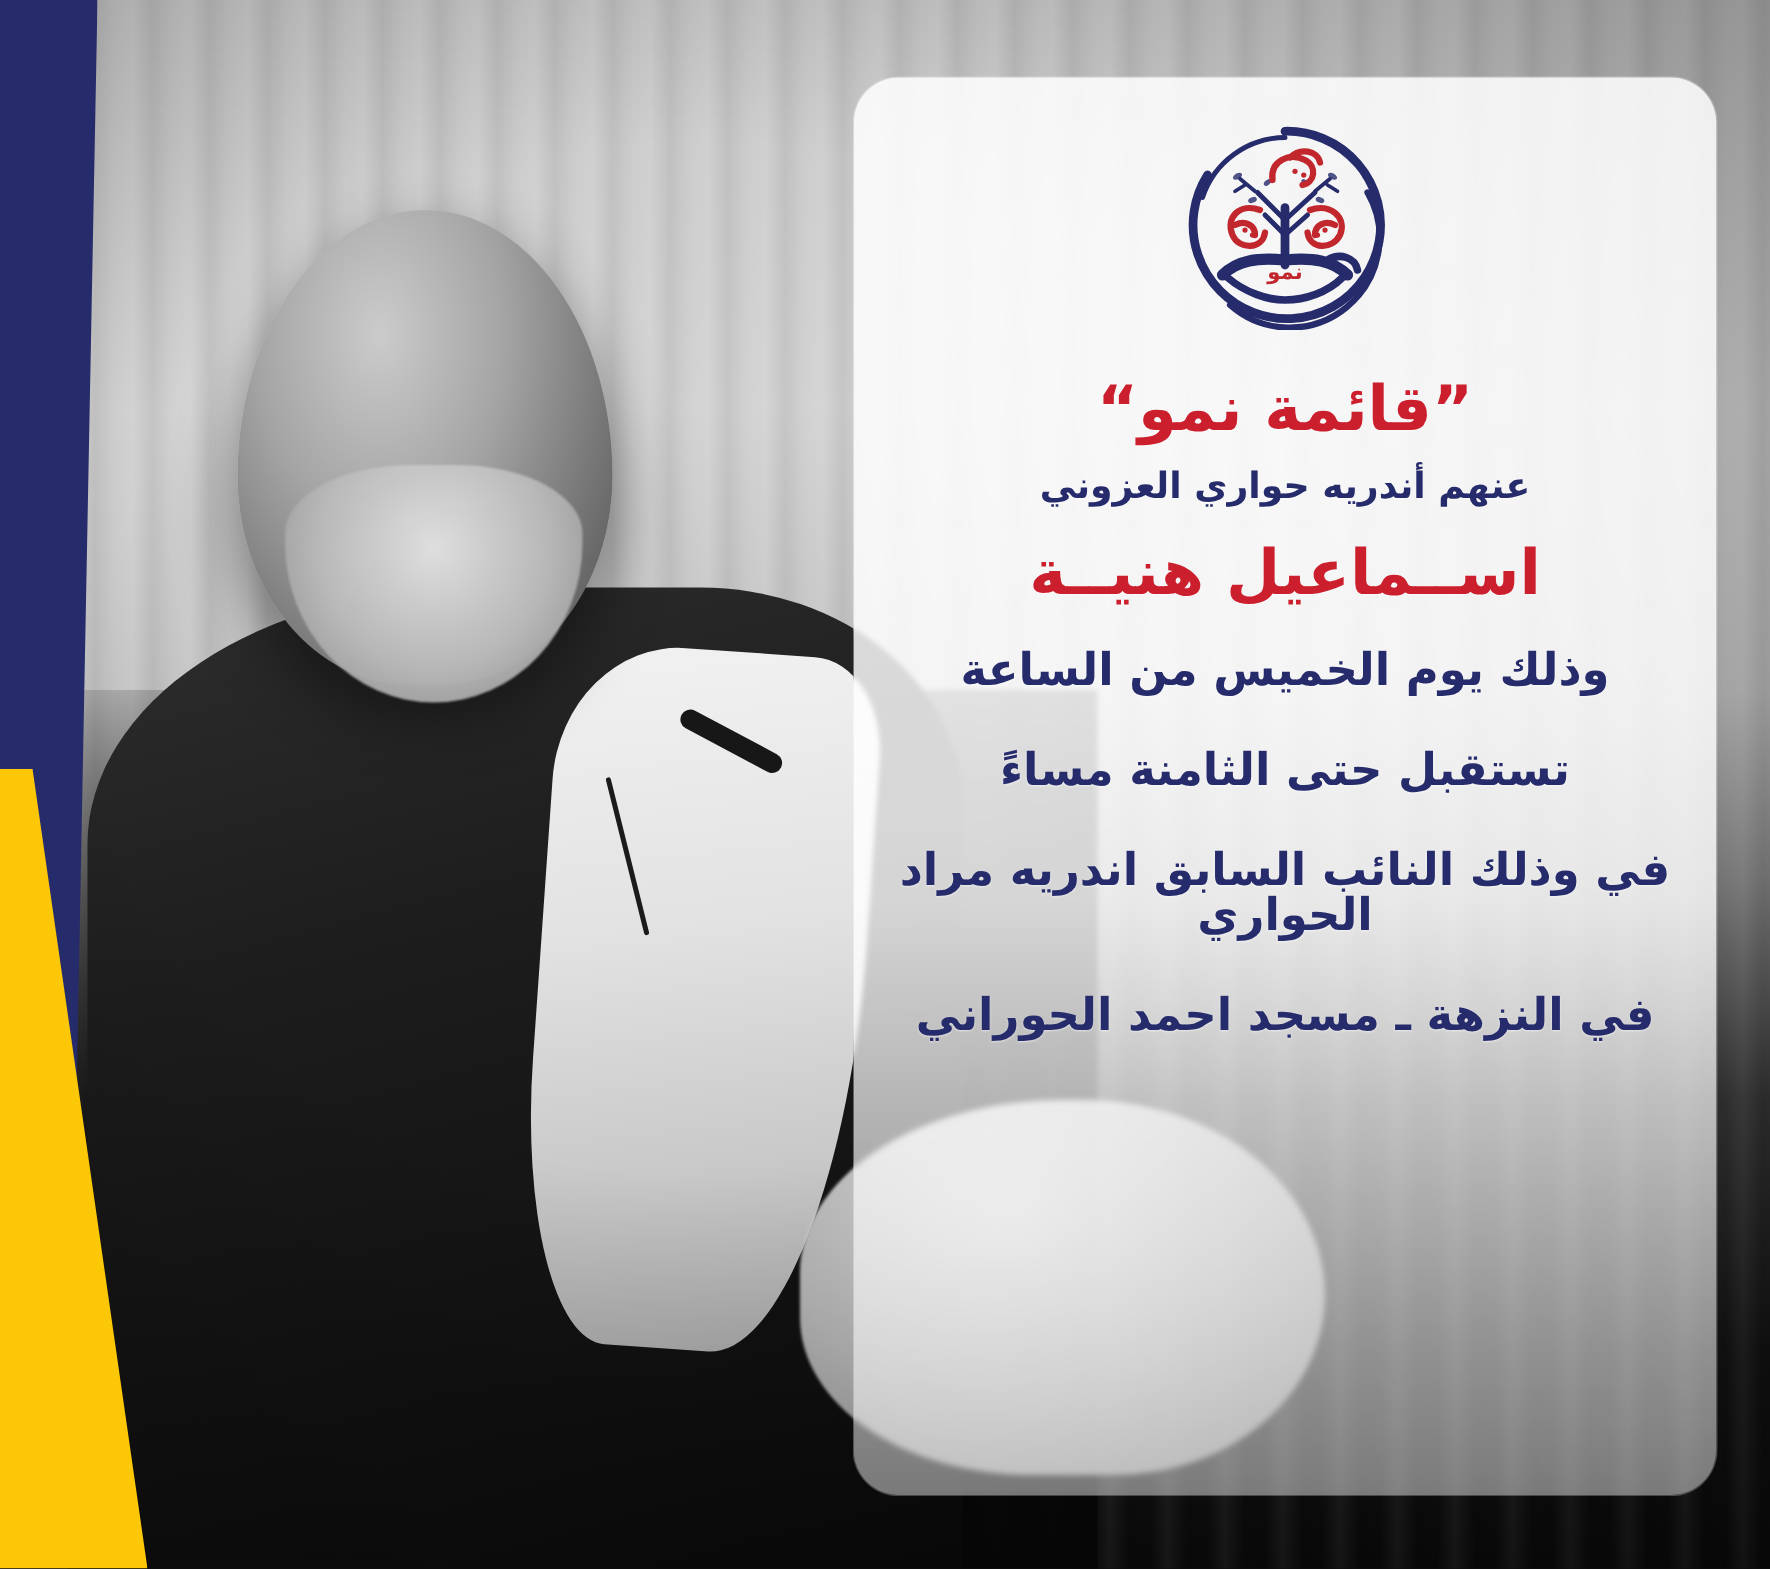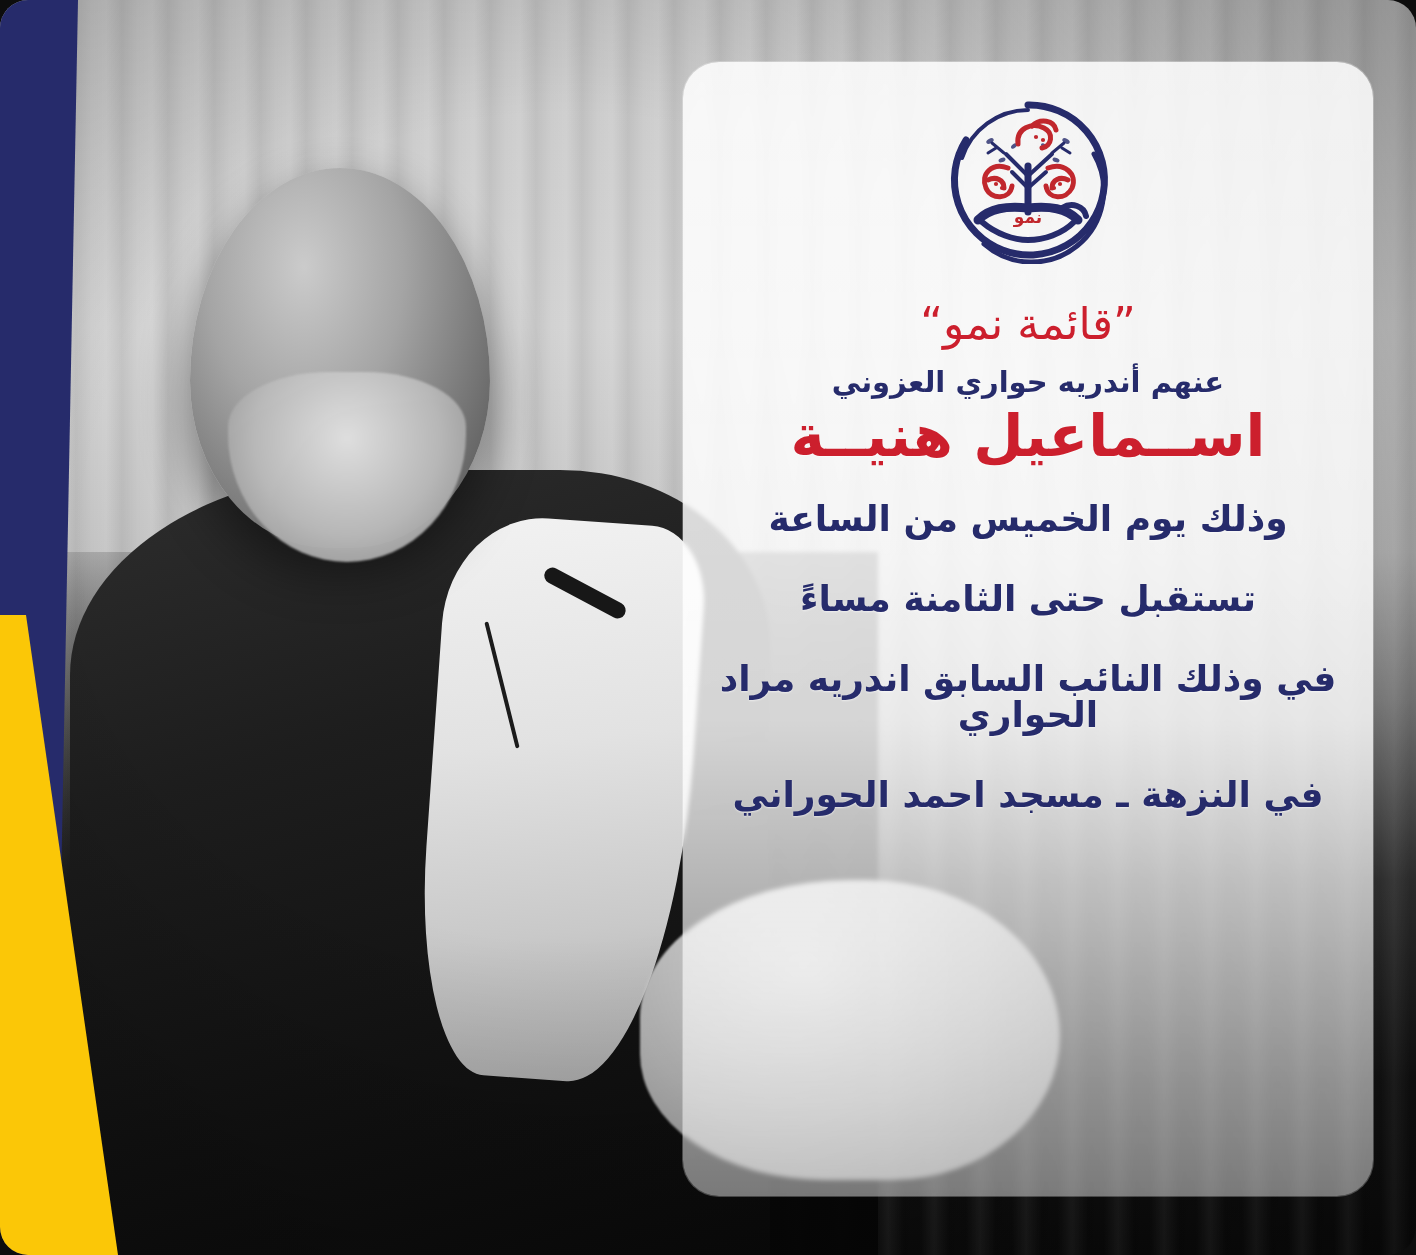--- a/index.html
+++ b/index.html
@@ -6,21 +6,20 @@
   html,body{margin:0;padding:0;background:#0d0d0d;}
   *{box-sizing:border-box;}
 
   .poster{
     position:relative;
     width:1416px;
     height:1255px;
     overflow:hidden;
     background:#111;
     font-family:"DejaVu Sans","Liberation Sans",sans-serif;
-    border-radius:28px;
   }
 
   
   .photo{
     position:absolute; inset:0;
     background:
       
       repeating-linear-gradient(90deg,
         rgba(255,255,255,0.00) 0px,
         rgba(255,255,255,0.07) 14px,
@@ -128,32 +127,32 @@
   
   .text-block{
     position:absolute; left:0; right:0; top:238px;
     padding:0 26px;
     text-align:center;
     direction:rtl;
   }
   .line{ margin:0; line-height:1.08; }
 
   .l-title{
-    font-size:44px; font-weight:400; color:var(--red,#CC1F2D);
+    font-size:50px; font-weight:700; color:var(--red,#CC1F2D);
     letter-spacing:.5px; margin-bottom:16px;
     text-shadow:0 1px 0 rgba(255,255,255,.5);
   }
   .l-big{
     font-size:29px; font-weight:700; color:var(--navy,#262B6B);
     line-height:1.28;
     text-shadow:0 1px 0 rgba(255,255,255,.45);
   }
   .l-name{
-    font-size:58px; font-weight:700; color:var(--red,#CC1F2D);
-    margin-top:4px; letter-spacing:2px;
+    font-size:50px; font-weight:700; color:var(--red,#CC1F2D);
+    margin-top:24px; letter-spacing:2px;
     text-shadow:0 1px 0 rgba(255,255,255,.45);
   }
   .small-block{ margin-top:34px; }
   .l-small{
     font-size:36px; font-weight:700; color:var(--navy,#262B6B);
     line-height:1.0; margin-bottom:44px;
     text-shadow:0 1px 2px rgba(255,255,255,.55);
   }
   .l-small:last-child{ margin-bottom:16px; }
 </style>

